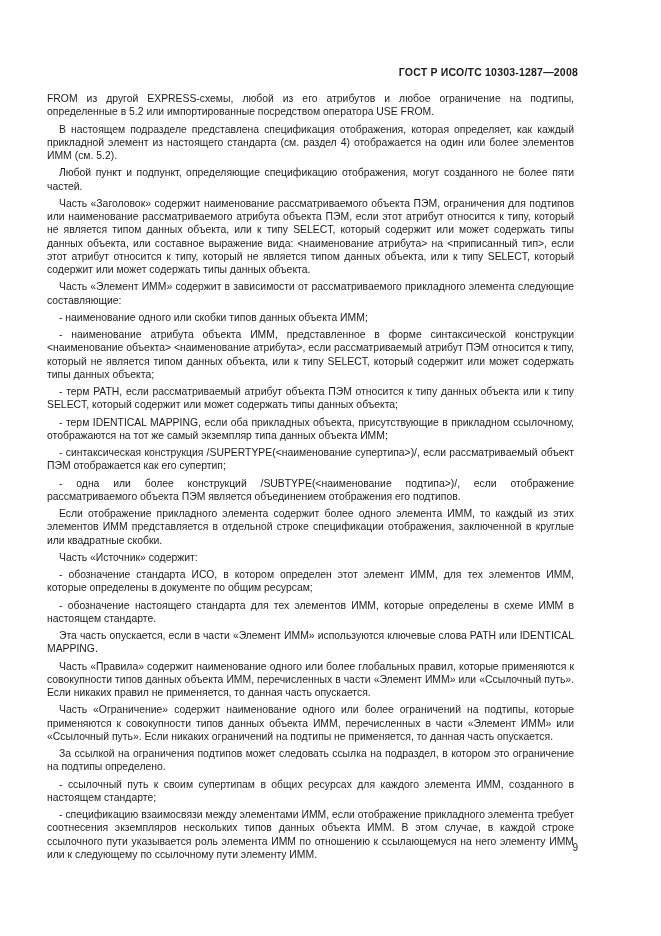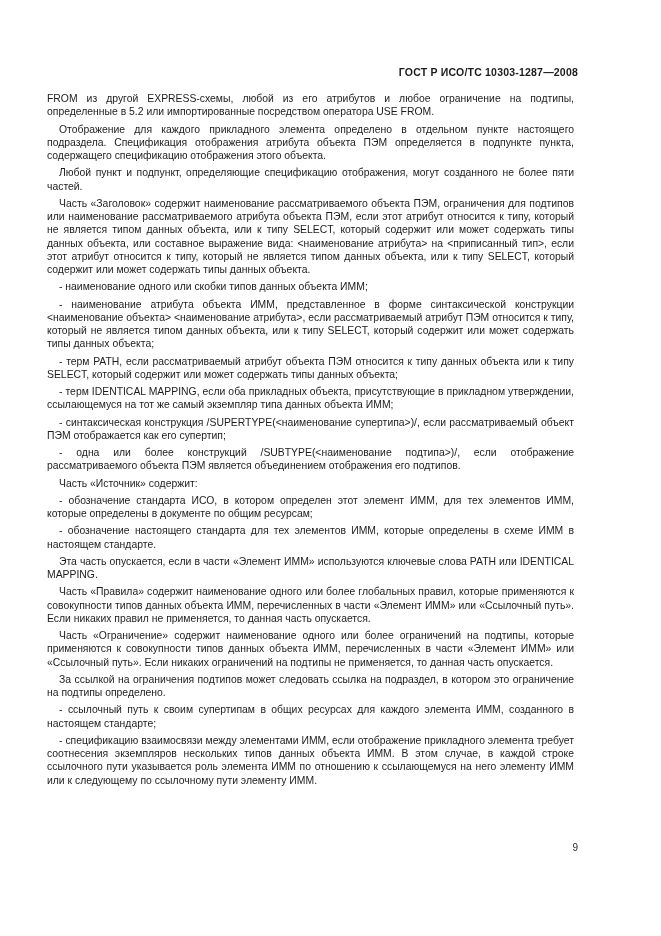--- a/index.html
+++ b/index.html
@@ -55,29 +55,31 @@
   }
 </style>
 </head>
 <body>
 
 <div class="page">
   <div class="doc-header">ГОСТ Р ИСО/ТС 10303-1287—2008</div>
 
   <div class="doc-body" id="doc-body">
       <p class="no-indent">FROM из другой EXPRESS-схемы, любой из его атрибутов и любое ограничение на подтипы, определенные в 5.2 или импортированные посредством оператора USE FROM.</p>
-      <p>Отображение для каждого прикладного элемента определено в отдельном пункте настоящего подраздела. Спецификация отображения атрибута объекта ПЭМ определяется в подпункте пункта, содержащего спецификацию отображения этого объекта.</p>
+      <p>В настоящем подразделе представлена спецификация отображения, которая определяет, как каждый прикладной элемент из настоящего стандарта (см. раздел 4) отображается на один или более элементов ИММ (см. 5.2).</p>
       <p>Любой пункт и подпункт, определяющие спецификацию отображения, могут созданного не более пяти частей.</p>
       <p>Часть «Заголовок» содержит наименование рассматриваемого объекта ПЭМ, ограничения для подтипов или наименование рассматриваемого атрибута объекта ПЭМ, если этот атрибут относится к типу, который не является типом данных объекта, или к типу SELECT, который содержит или может содержать типы данных объекта, или составное выражение вида: &lt;наименование атрибута&gt; на &lt;приписанный тип&gt;, если этот атрибут относится к типу, который не является типом данных объекта, или к типу SELECT, который содержит или может содержать типы данных объекта.</p>
+      <p>Часть «Элемент ИММ» содержит в зависимости от рассматриваемого прикладного элемента следующие составляющие:</p>
       <p>- наименование одного или скобки типов данных объекта ИММ;</p>
       <p>- наименование атрибута объекта ИММ, представленное в форме синтаксической конструкции &lt;наименование объекта&gt; &lt;наименование атрибута&gt;, если рассматриваемый атрибут ПЭМ относится к типу, который не является типом данных объекта, или к типу SELECT, который содержит или может содержать типы данных объекта;</p>
       <p>- терм PATH, если рассматриваемый атрибут объекта ПЭМ относится к типу данных объекта или к типу SELECT, который содержит или может содержать типы данных объекта;</p>
-      <p>- терм IDENTICAL MAPPING, если оба прикладных объекта, присутствующие в прикладном утверждении, ссылающемуся на тот же самый экземпляр типа данных объекта ИММ;</p>
+      <p>- терм IDENTICAL MAPPING, если оба прикладных объекта, присутствующие в прикладном ссылочному, отображаются на тот же самый экземпляр типа данных объекта ИММ;</p>
       <p>- синтаксическая конструкция /SUPERTYPE(&lt;наименование супертипа&gt;)/, если рассматриваемый объект ПЭМ отображается как его супертип;</p>
       <p>- одна или более конструкций /SUBTYPE(&lt;наименование подтипа&gt;)/, если отображение рассматриваемого объекта ПЭМ является объединением отображения его подтипов.</p>
+      <p>Если отображение прикладного элемента содержит более одного элемента ИММ, то каждый из этих элементов ИММ представляется в отдельной строке спецификации отображения, заключенной в круглые или квадратные скобки.</p>
       <p>Часть «Источник» содержит:</p>
       <p>- обозначение стандарта ИСО, в котором определен этот элемент ИММ, для тех элементов ИММ, которые определены в документе по общим ресурсам;</p>
       <p>- обозначение настоящего стандарта для тех элементов ИММ, которые определены в схеме ИММ в настоящем стандарте.</p>
       <p>Эта часть опускается, если в части «Элемент ИММ» используются ключевые слова PATH или IDENTICAL MAPPING.</p>
       <p>Часть «Правила» содержит наименование одного или более глобальных правил, которые применяются к совокупности типов данных объекта ИММ, перечисленных в части «Элемент ИММ» или «Ссылочный путь». Если никаких правил не применяется, то данная часть опускается.</p>
       <p>Часть «Ограничение» содержит наименование одного или более ограничений на подтипы, которые применяются к совокупности типов данных объекта ИММ, перечисленных в части «Элемент ИММ» или «Ссылочный путь». Если никаких ограничений на подтипы не применяется, то данная часть опускается.</p>
       <p>За ссылкой на ограничения подтипов может следовать ссылка на подраздел, в котором это ограничение на подтипы определено.</p>
       <p>- ссылочный путь к своим супертипам в общих ресурсах для каждого элемента ИММ, созданного в настоящем стандарте;</p>
       <p>- спецификацию взаимосвязи между элементами ИММ, если отображение прикладного элемента требует соотнесения экземпляров нескольких типов данных объекта ИММ. В этом случае, в каждой строке ссылочного пути указывается роль элемента ИММ по отношению к ссылающемуся на него элементу ИММ или к следующему по ссылочному пути элементу ИММ.</p>
     </div>

